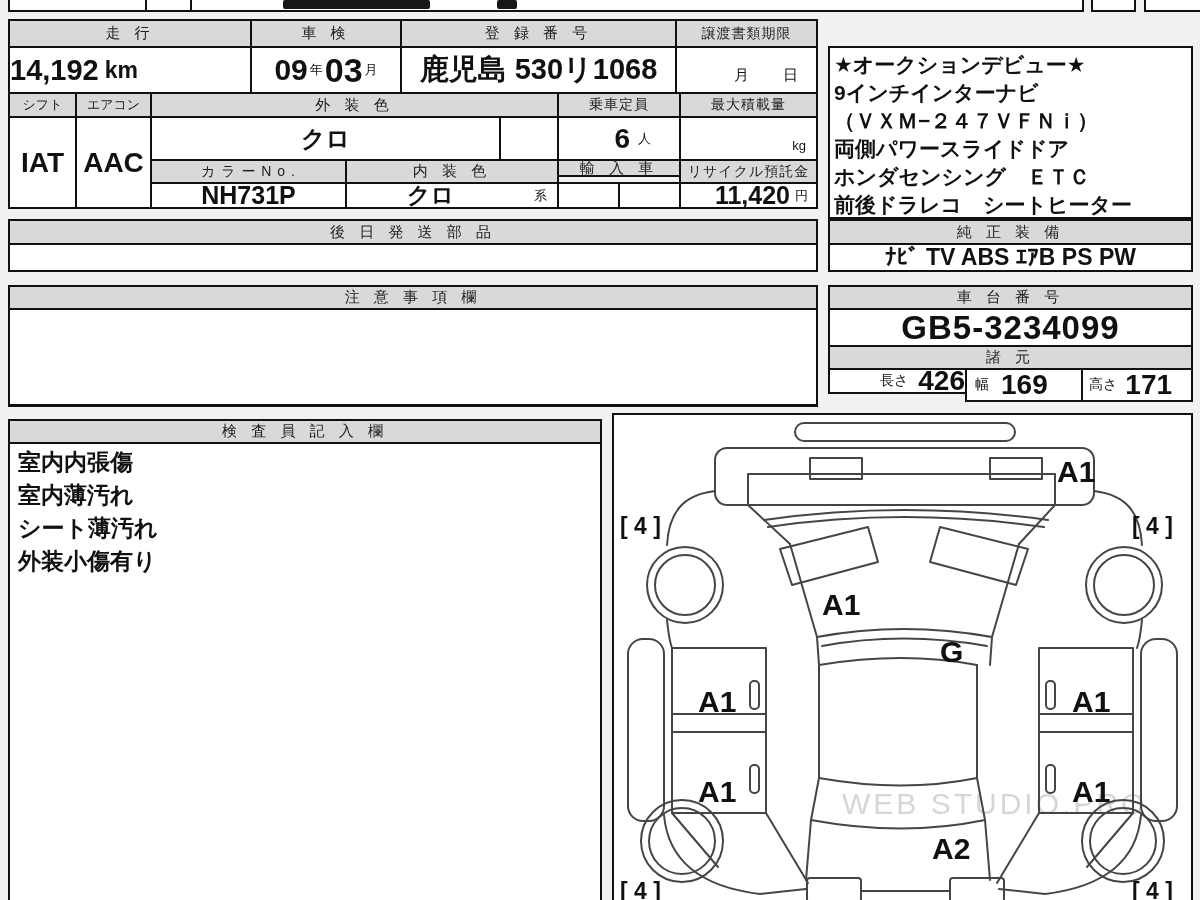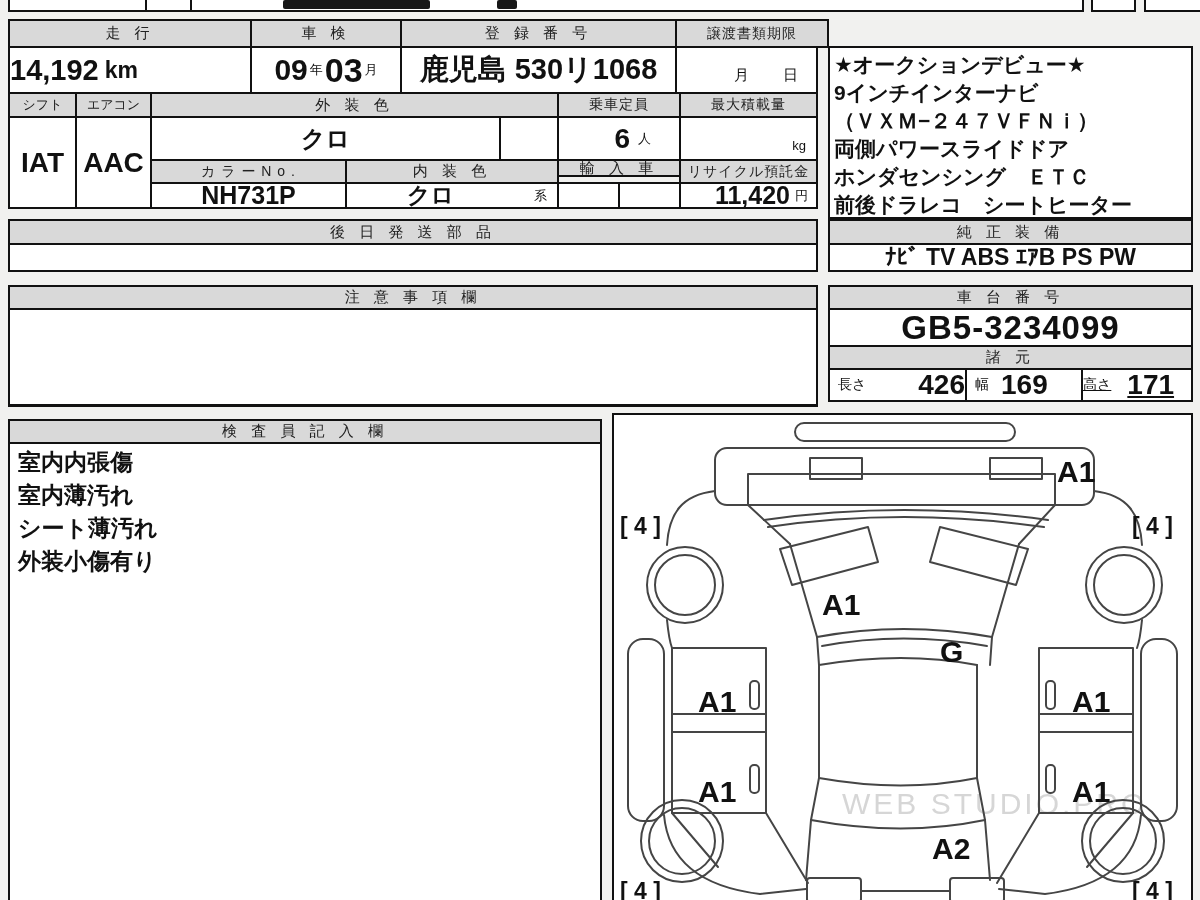--- a/index.html
+++ b/index.html
@@ -39,21 +39,21 @@
 
   <div class="c h" style="left:250px;top:19px;width:152px;height:29px;">
       <span>車 検</span>
     </div>
   <div class="c h" style="left:8px;top:19px;width:244px;height:29px;">
       <span>走 行</span>
     </div>
   <div class="c h" style="left:400px;top:19px;width:277px;height:29px;">
       <span>登 録 番 号</span>
     </div>
-  <div class="c h t" style="left:675px;top:19px;width:154px;height:29px;">
+  <div class="c h t" style="left:675px;top:19px;width:143px;height:29px;">
       <span>譲渡書類期限</span>
     </div>
 
   <div class="c" style="left:8px;top:46px;width:244px;height:48px;justify-content:flex-start;padding-right:8px;gap:6px;">
     <span class="v28" style="font-size:29px;">14,192</span>
     <span class="bold" style="font-size:23px;">km</span>
   </div>
   <div class="c" style="left:250px;top:46px;width:152px;height:48px;gap:2px;">
     <span class="v28" style="font-size:30px;">09</span>
     <span class="sm">年</span>
@@ -159,29 +159,29 @@
   <div class="c h" style="left:828px;top:285px;width:365px;height:25px;">
       <span>車 台 番 号</span>
     </div>
   <div class="c" style="left:828px;top:308px;width:365px;height:39px;">
     <span class="bold" style="font-size:33px;letter-spacing:1px;">GB5-3234099</span>
   </div>
   <div class="c h" style="left:828px;top:345px;width:365px;height:25px;">
       <span>諸 元</span>
     </div>
 
-  <div class="c" style="left:828px;top:368px;width:139px;height:34px;justify-content:space-between;padding-left:8px;gap:10px;">
+  <div class="c" style="left:828px;top:368px;width:139px;height:26px;justify-content:flex-end;padding-left:8px;gap:10px;">
     <span class="sm" style="font-size:14px;">長さ</span>
     <span class="v28">426</span>
   </div>
   <div class="c" style="left:965px;top:368px;width:118px;height:34px;justify-content:flex-start;padding-left:8px;gap:12px;">
     <span class="sm" style="font-size:14px;">幅</span>
     <span class="v28">169</span>
   </div>
-  <div class="c" style="left:1081px;top:368px;width:112px;height:34px;justify-content:flex-start;gap:16px;text-decoration:underline;">
+  <div class="c" style="left:1081px;top:368px;width:112px;height:34px;justify-content:flex-start;padding-left:6px;gap:8px;">
     <span class="sm" style="font-size:14px;">高さ</span>
     <span class="v28">171</span>
   </div>
 
   <div class="c h" style="left:8px;top:419px;width:594px;height:25px;">
       <span>検 査 員 記 入 欄</span>
     </div>
   <div class="c" style="left:8px;top:442px;width:594px;height:463px;flex-direction:column;align-items:flex-start;justify-content:flex-start;padding:2px 8px;">
     <div class="insline">室内内張傷</div>
     <div class="insline">室内薄汚れ</div>

